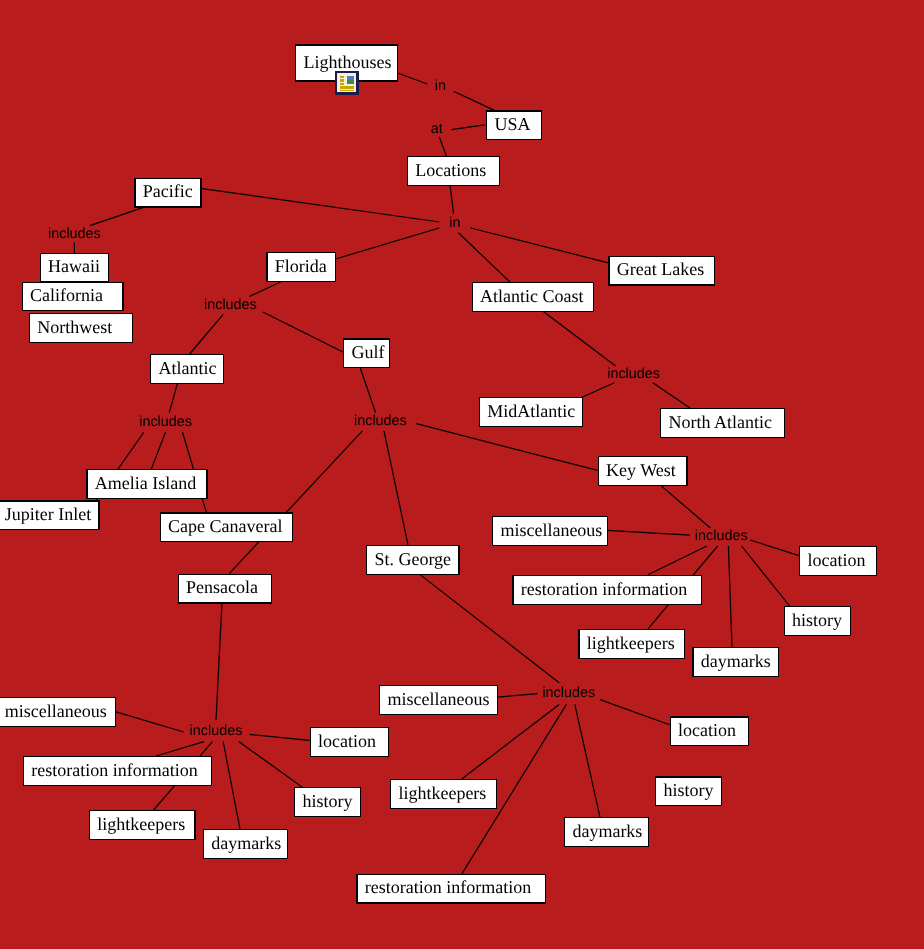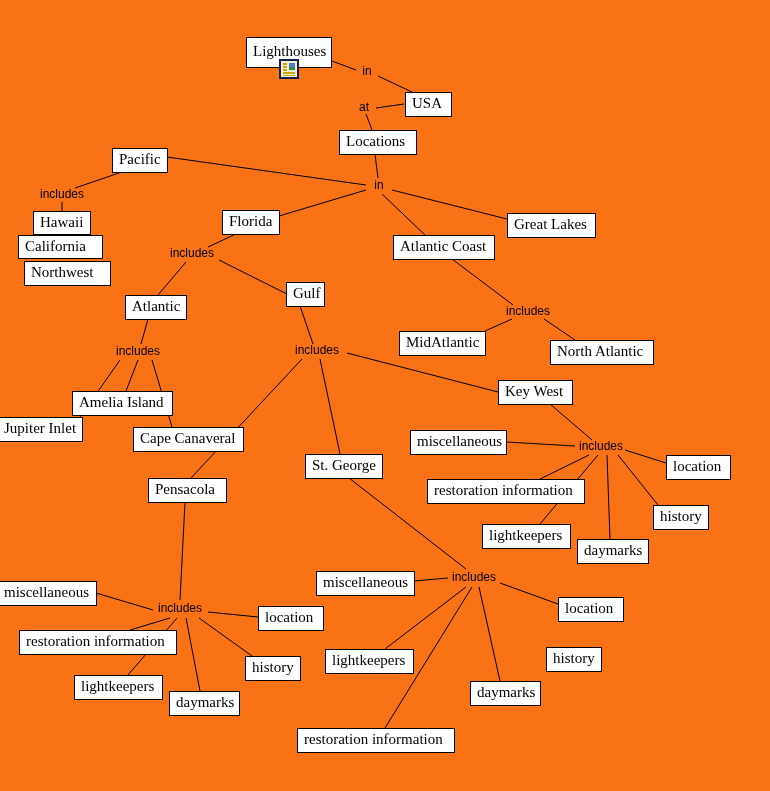--- a/index.html
+++ b/index.html
@@ -8,21 +8,21 @@
     background: #ffffff;
   }
   body {
     font-family: "Liberation Serif", serif;
   }
   #canvas-wrap {
     position: relative;
     width: 770px;
     height: 791px;
     overflow: hidden;
-    background: #f97316;
+    background: #b91c1c;
   }
   svg#map-svg {
     position: absolute;
     left: 0;
     top: 0;
     width: 770px;
     height: 791px;
     display: block;
   }
   .edge {

